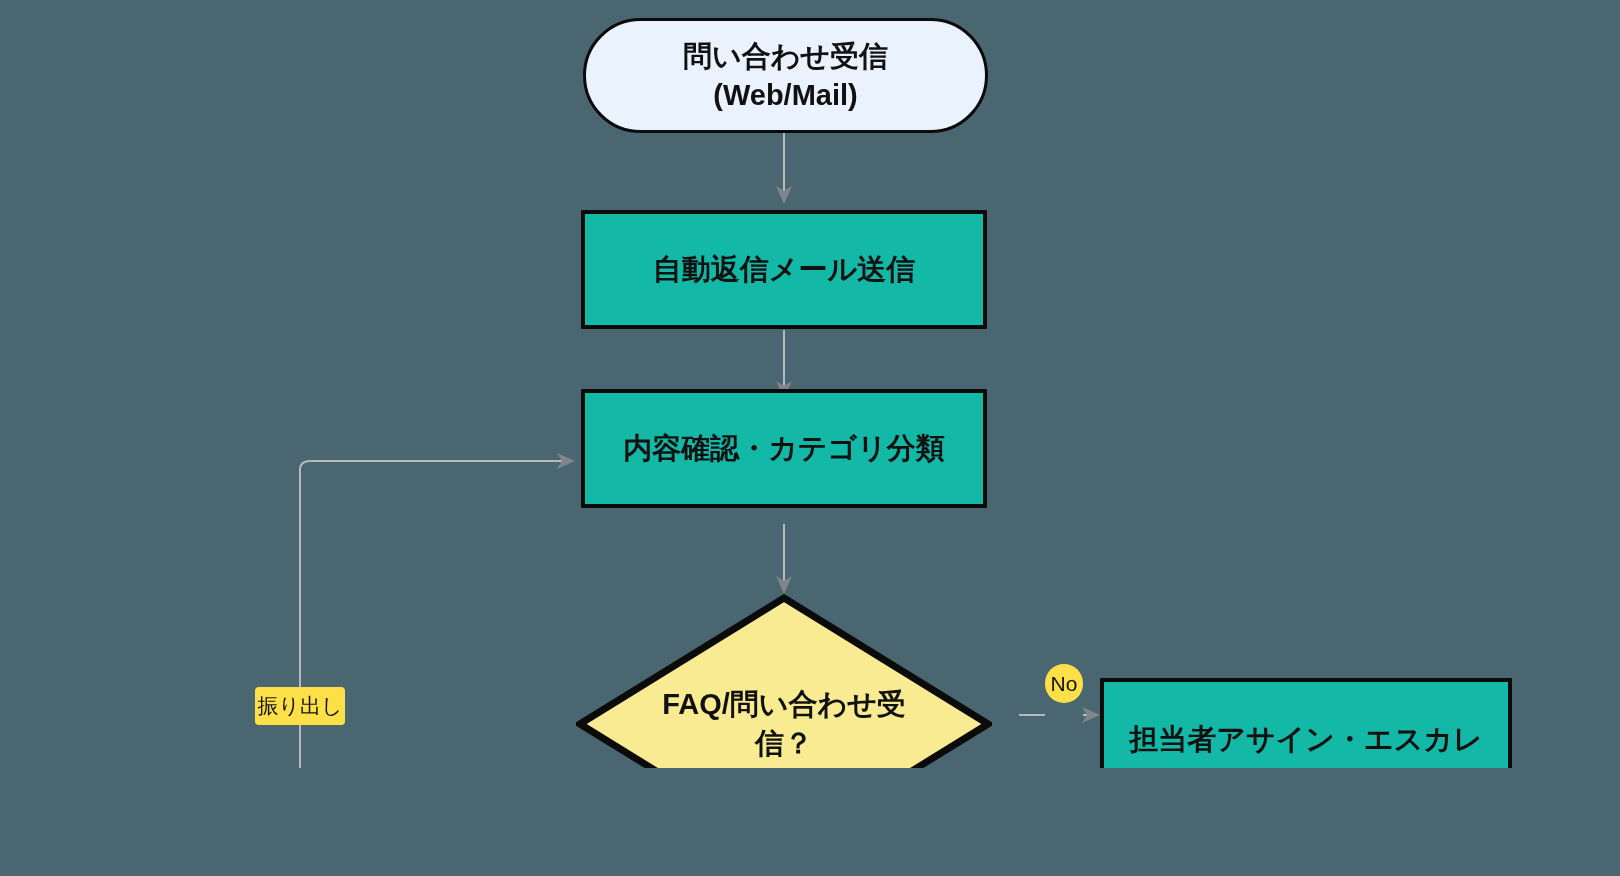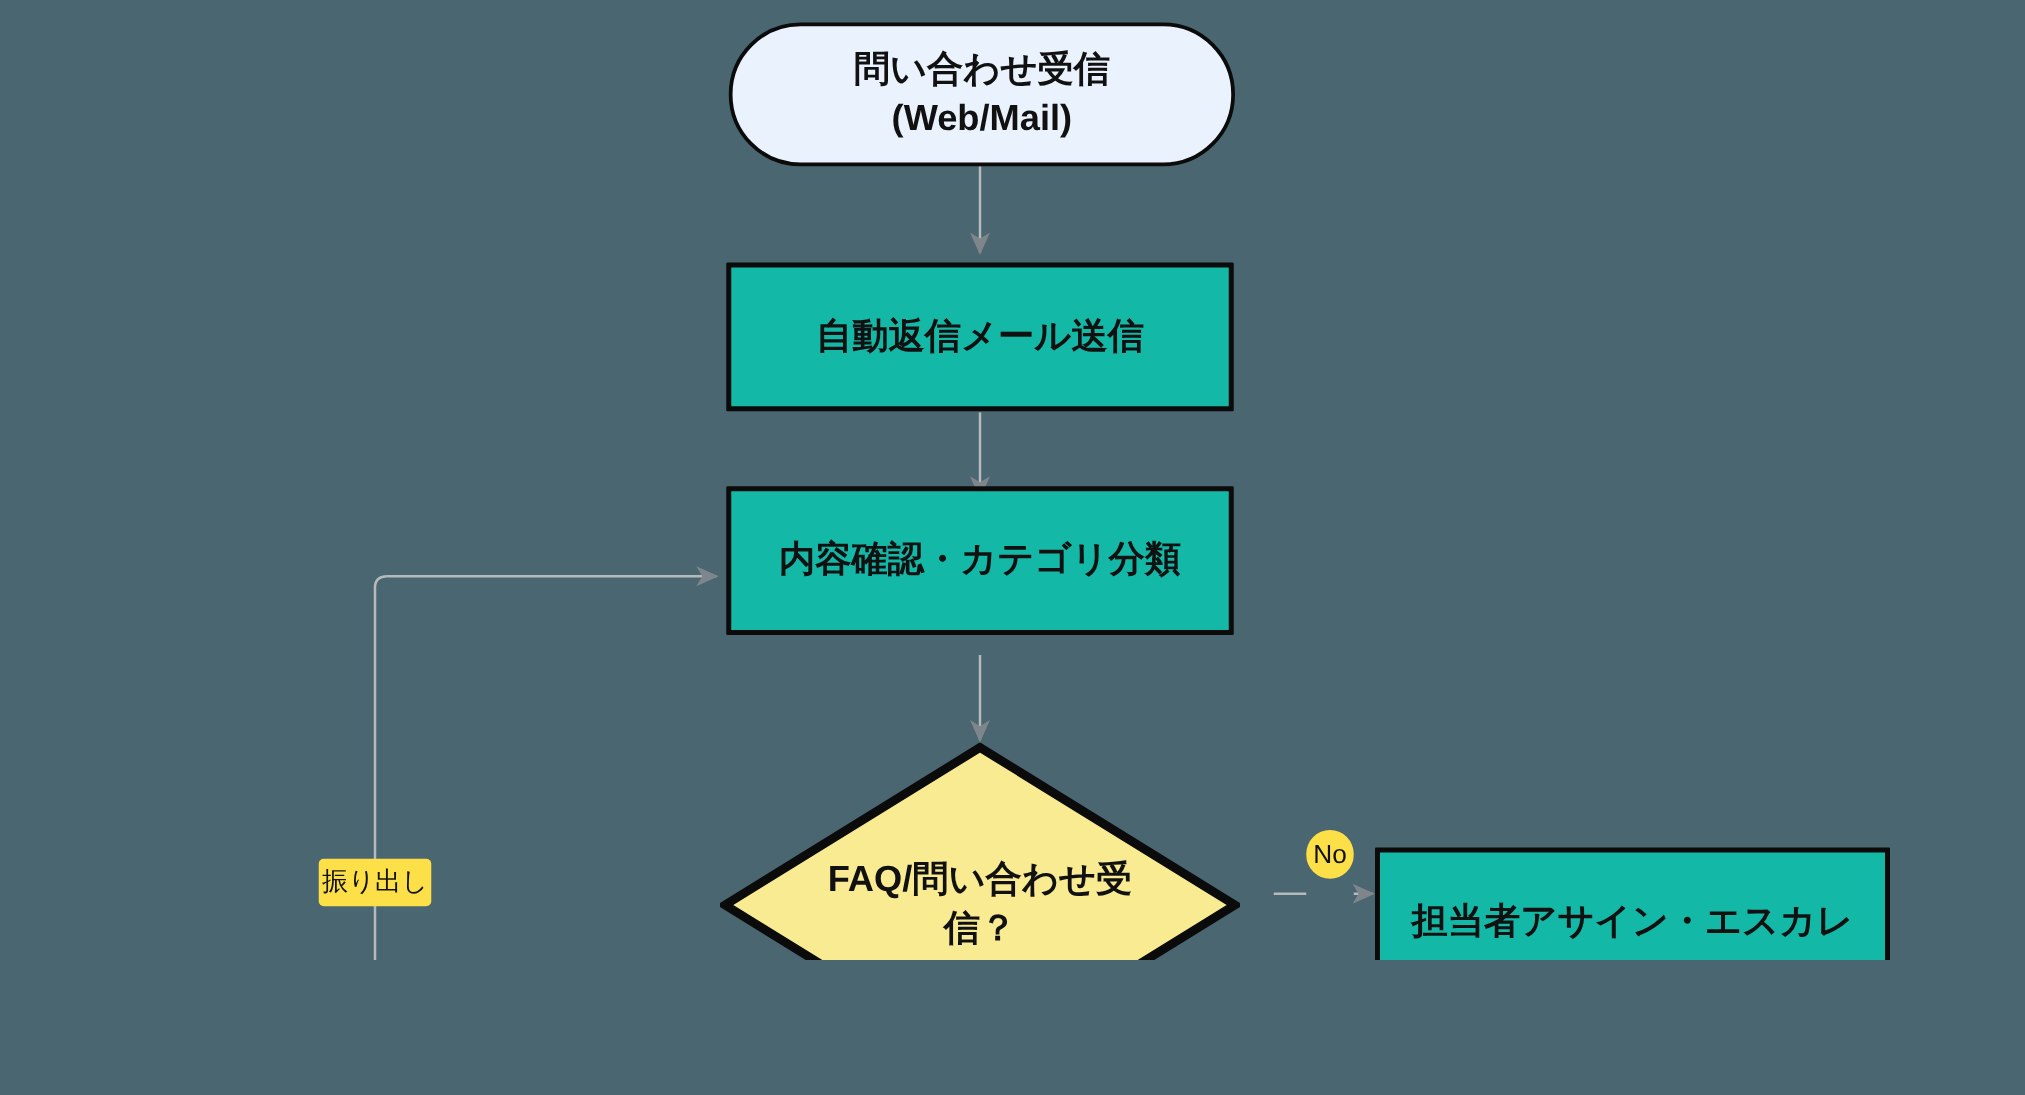--- a/index.html
+++ b/index.html
@@ -142,21 +142,21 @@
     <span>内容確認・カテゴリ分類</span>
   </div>
 
   <div class="node-decision-wrap" style="left:576px; top:594px; width:416px; height:260px;">
     <svg class="node-decision-shape" viewBox="0 0 416 260" preserveAspectRatio="none">
       <polygon points="208,4 412,130 208,256 4,130" fill="#f9eb92" stroke="#0b0b0b" stroke-width="7" stroke-linejoin="miter"></polygon>
     </svg>
     <div class="node-decision-label">FAQ/問い合わせ受信？</div>
   </div>
 
-  <div class="node node-process" style="left:1100px; top:678px; width:412px; height:122px; padding:0 18px;font-family:Liberation Mono, monospace;">
+  <div class="node node-process" style="left:1100px; top:678px; width:412px; height:122px; padding:0 18px;">
     <span>担当者アサイン・エスカレ</span>
   </div>
 
   <div class="edge-label" style="left:1045px; top:664px; width:38px; height:39px;border-radius:19px;">No</div>
 
   <div class="edge-label" style="left:255px; top:687px; width:90px; height:38px;">振り出し</div>
 
 </div>
 
 </body></html>

